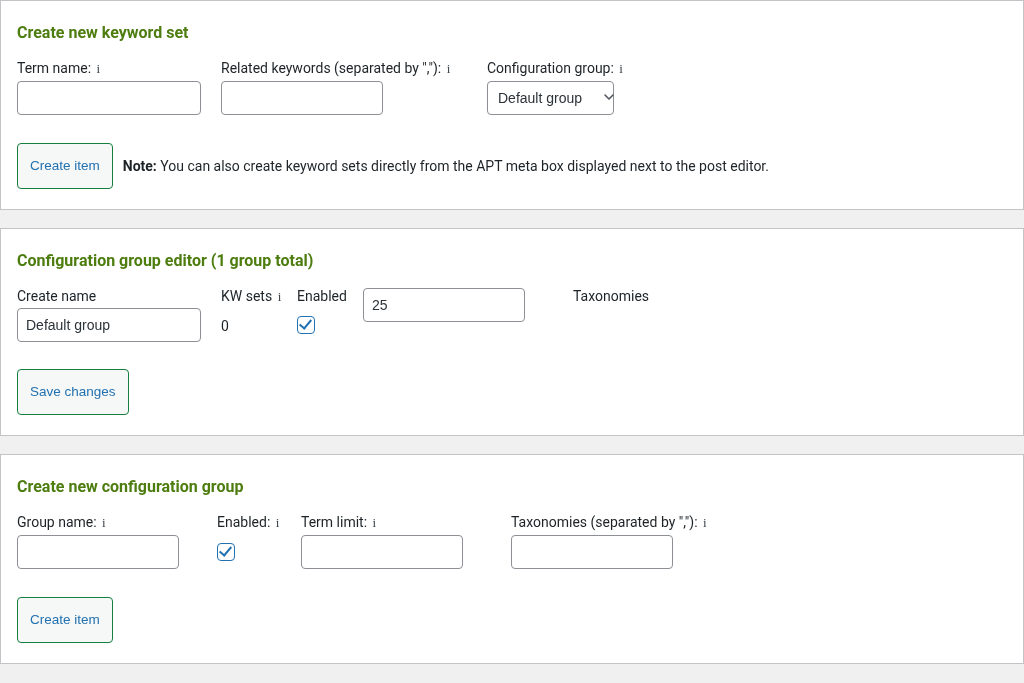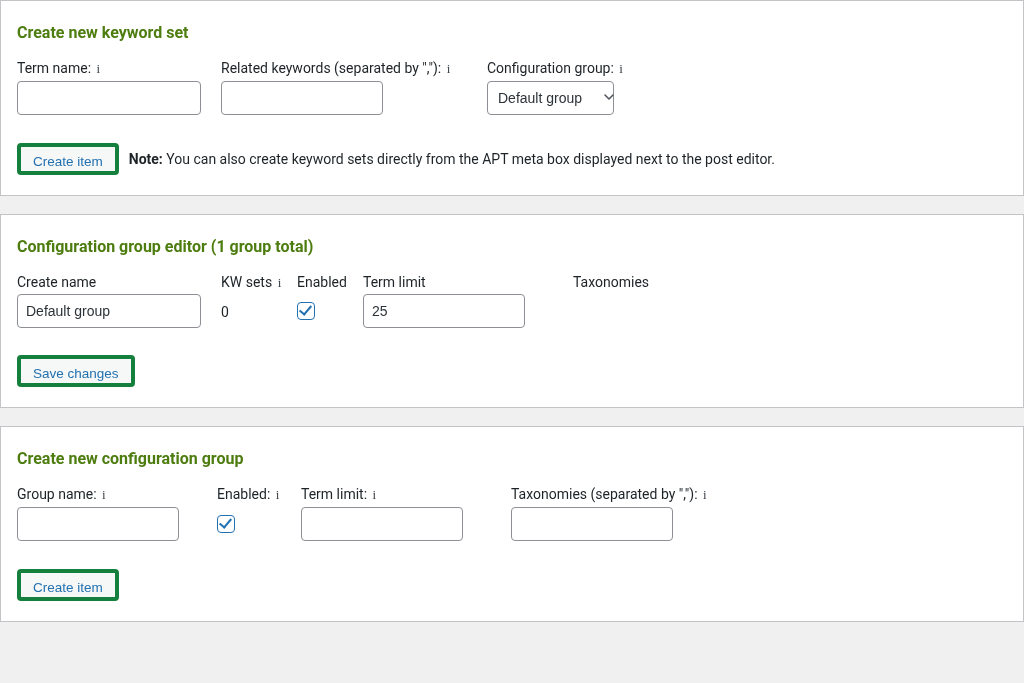--- a/index.html
+++ b/index.html
@@ -75,24 +75,24 @@
   .select-wrap .chev {
     position: absolute;
     right: 8px;
     top: 50%;
     transform: translateY(-50%);
     pointer-events: none;
     color: #50575e;
   }
   .btn {
     display: inline-block;
-    height: 32px;
+    height: 46px;
     line-height: 30px;
     padding: 0 12px;
-    border: 4px solid #15803d;
+    border: 1px solid #15803d;
     border-radius: 4px;
     background: #f6f7f7;
     color: #2271b1;
     font-size: 13.5px;
     cursor: pointer;
   }
   .note-line {
     display: flex;
     align-items: center;
     gap: 10px;
@@ -206,21 +206,20 @@
     </div>
 
     <div class="field" style="width:52px">
       <div class="label">Enabled</div>
       <div class="check-cell">
         <input type="checkbox" class="wp-check" checked="" style="">
       </div>
     </div>
 
     <div class="field" style="width:196px">
-      <div class="label">Term limit</div>
       <input type="text" class="w-190" value="25" style="">
     </div>
 
     <div class="field" style="width:196px">
       <div class="label">Taxonomies</div>
     </div>
   </div>
 
   <div style="margin-top:18px">
     <button class="btn">Save changes</button>

